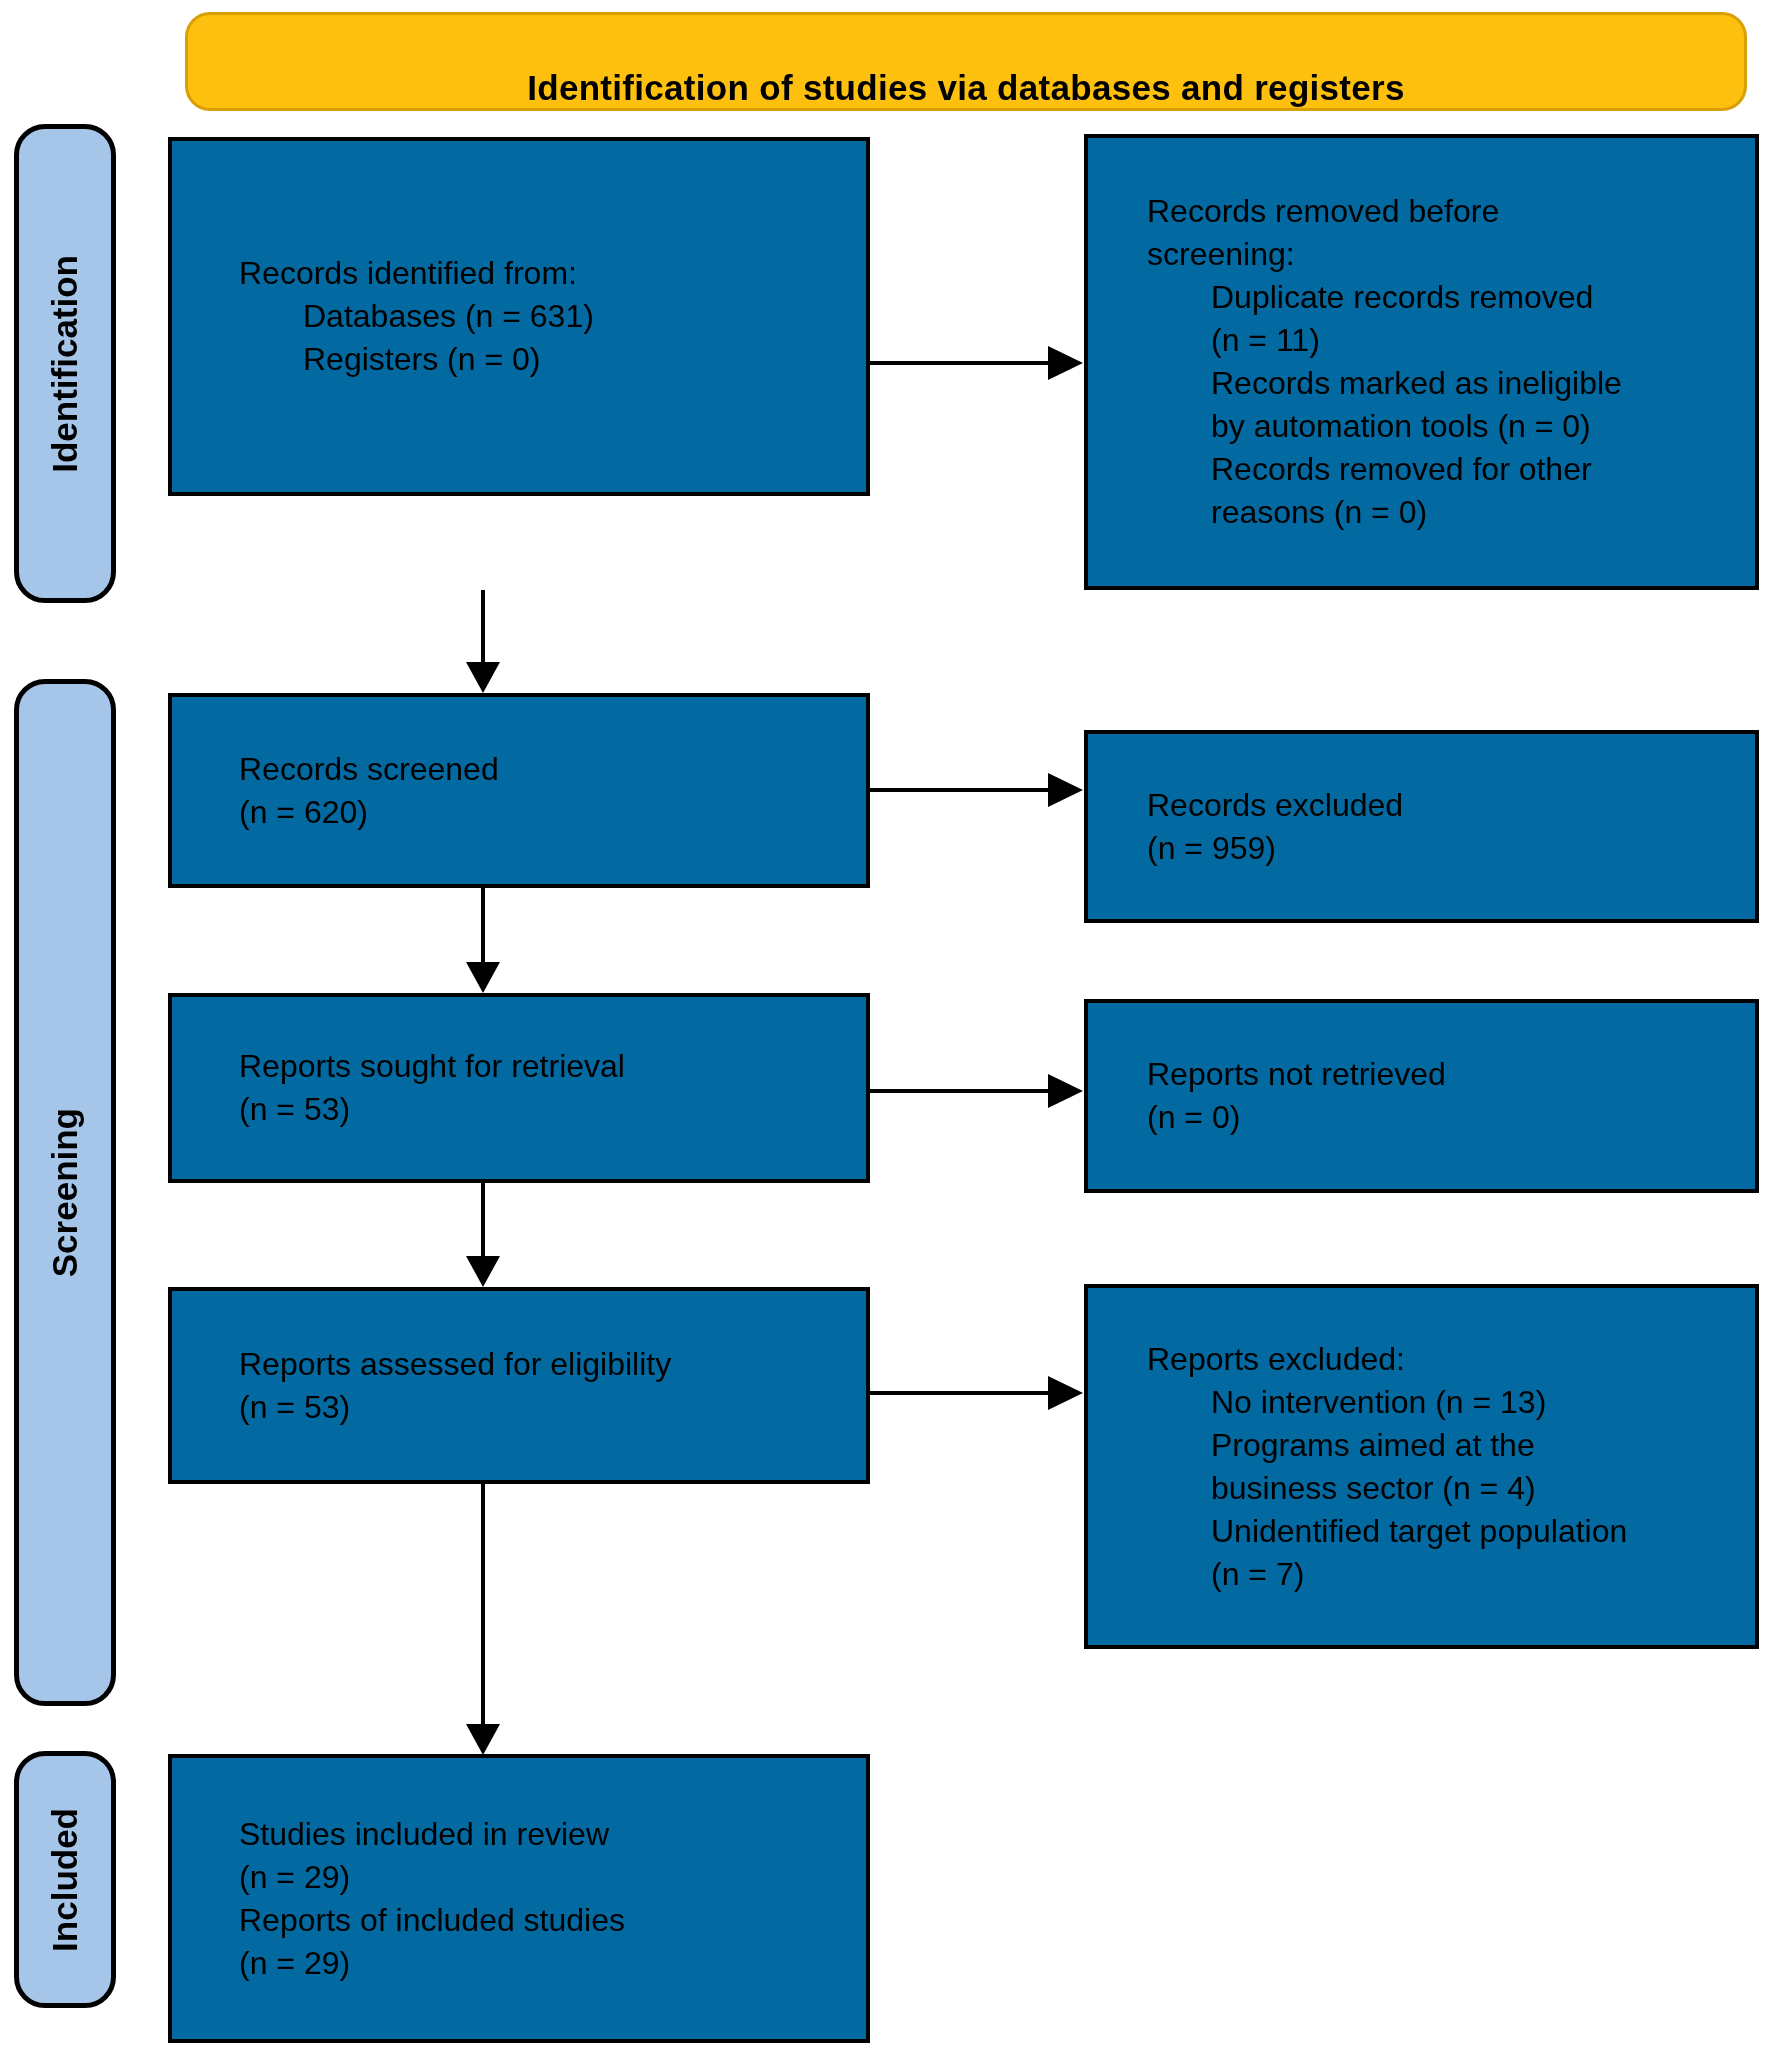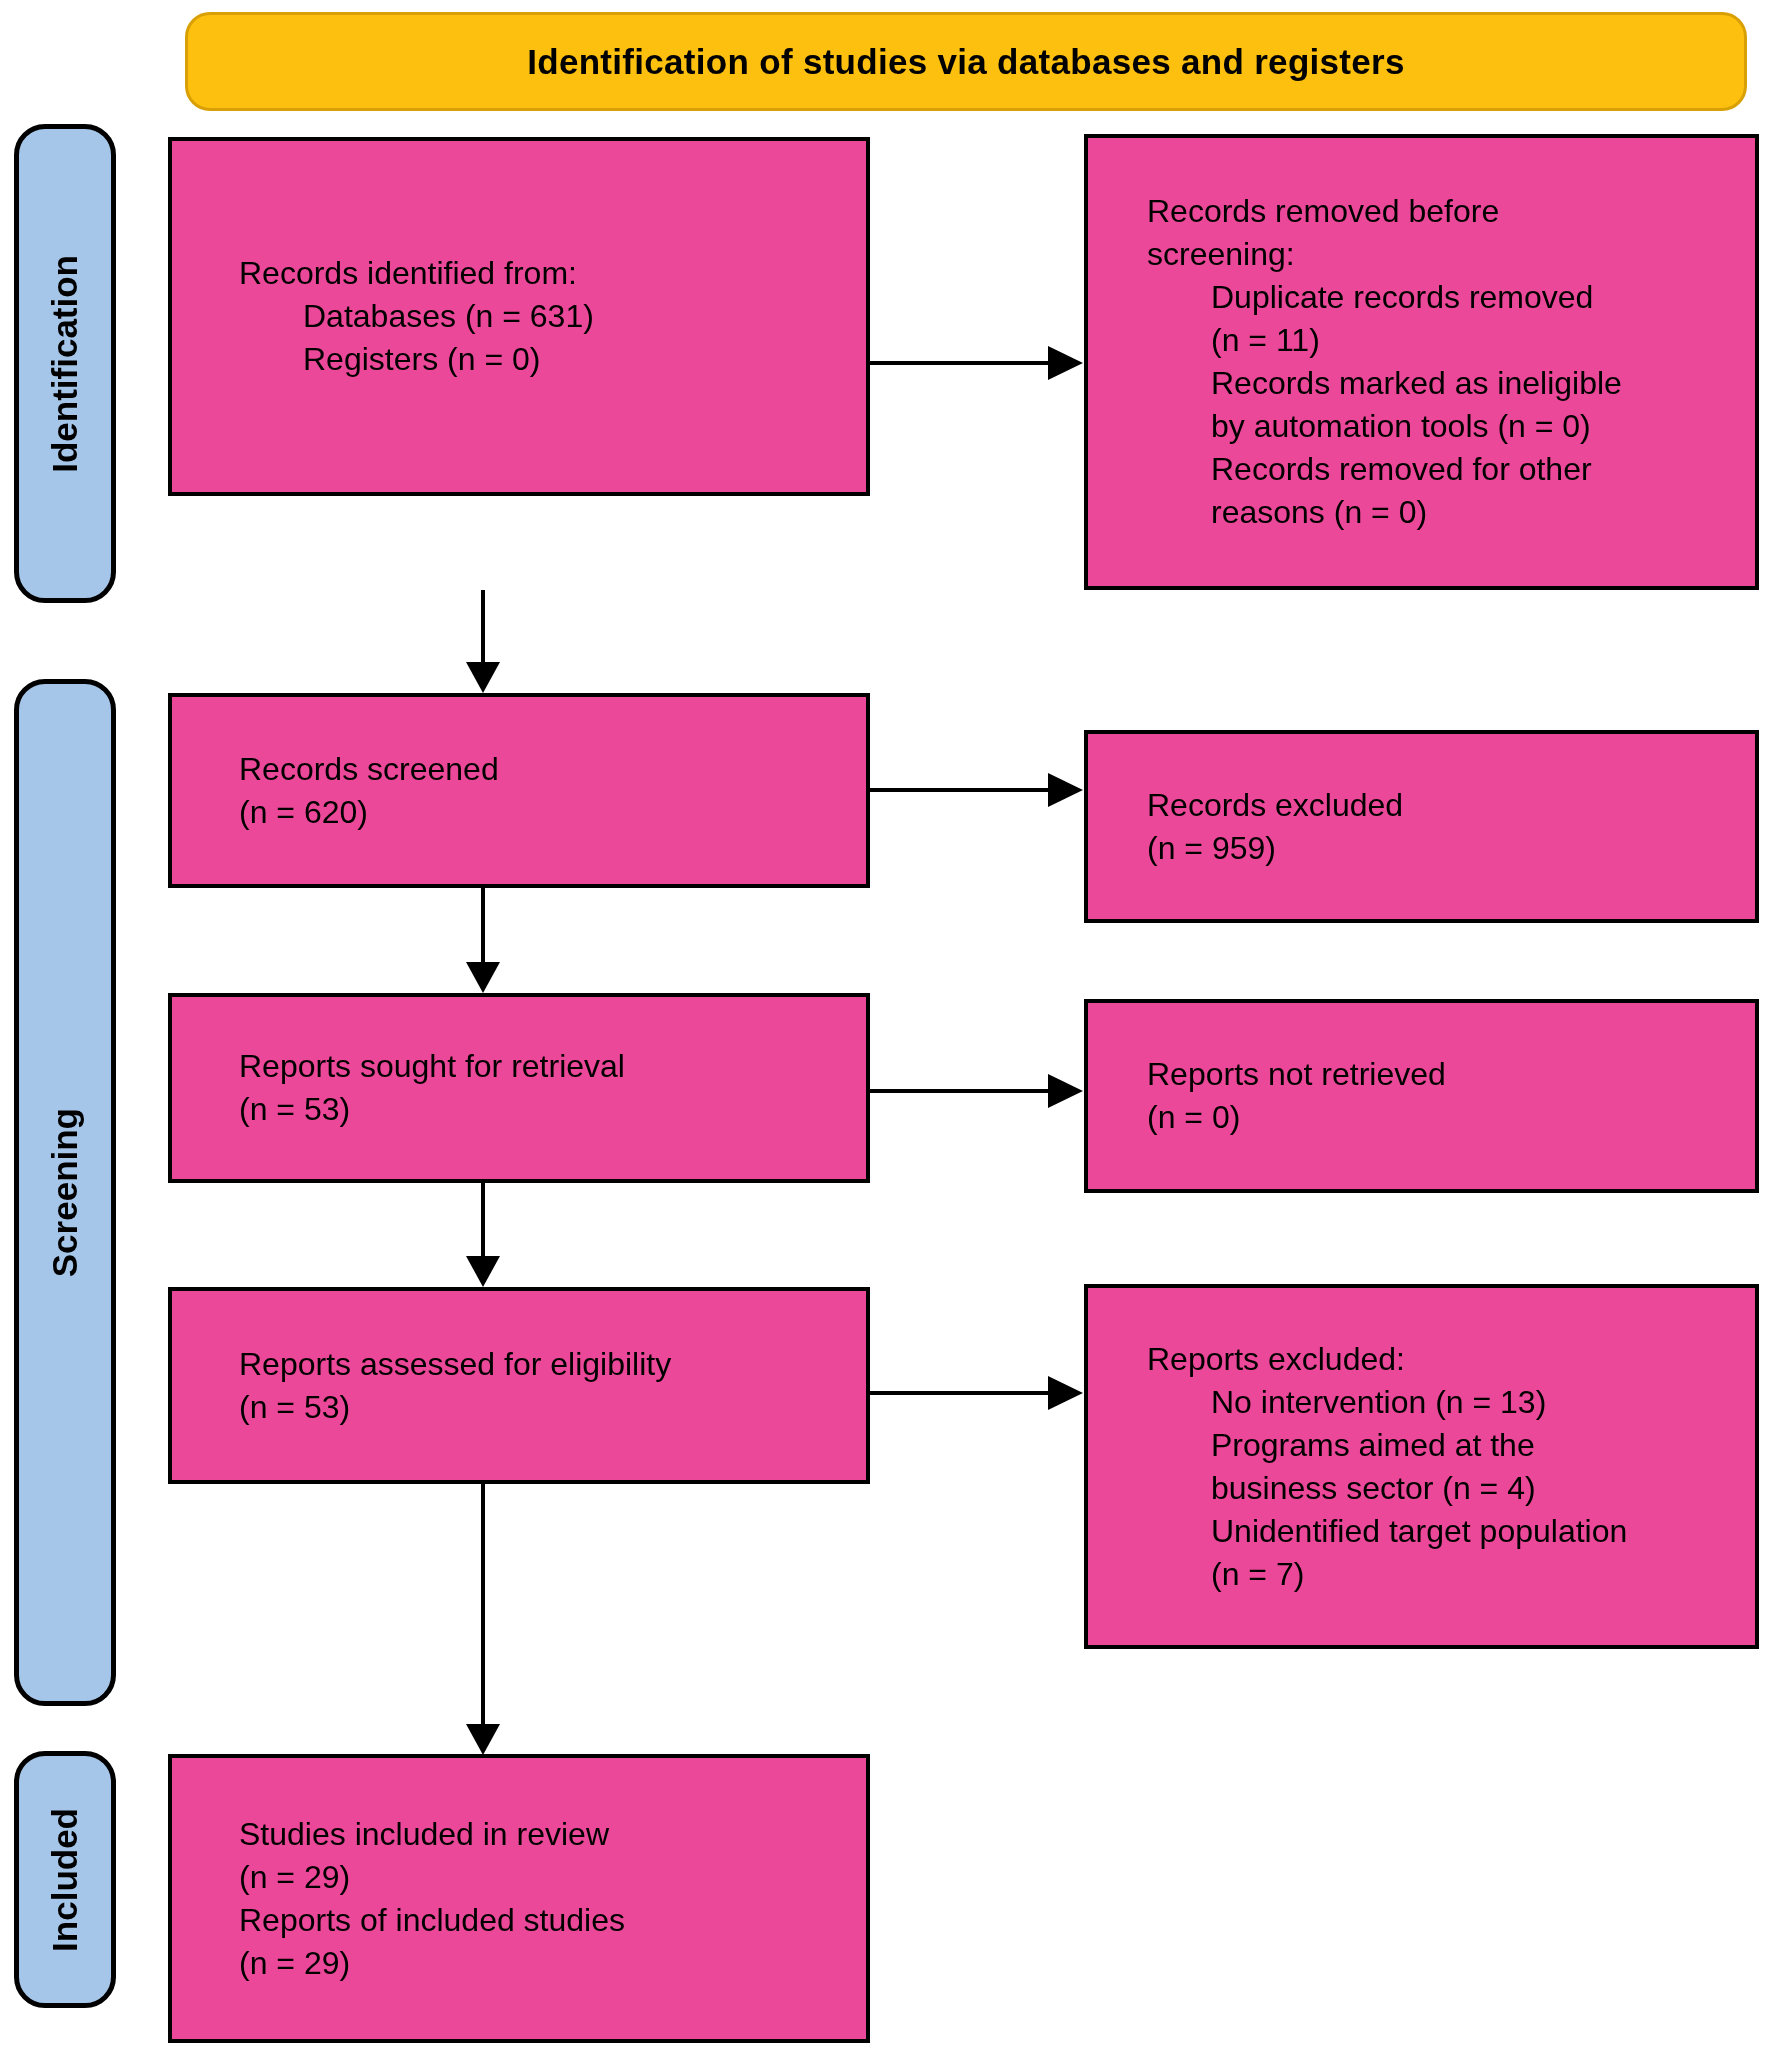--- a/index.html
+++ b/index.html
@@ -16,21 +16,21 @@
     background:#ffffff;
     font-family:"Liberation Sans", sans-serif;
     color:#000;
     overflow:hidden;
   }
   .banner{
     position:absolute;left:185px;top:12.3px;width:1562px;height:99px;
     background:var(--banner-fill);
     border:3.4px solid var(--banner-border);
     border-radius:25px;
-    display:flex;align-items:center;justify-content:center;
+    display:flex;align-items:flex-end;justify-content:center;
     box-sizing:border-box;
   }
   .banner-title{
     font-size:35px;font-weight:bold;letter-spacing:0.3px;
   }
   .stage{
     position:absolute;left:14px;width:102px;
     background:var(--stage-fill);
     border:5px solid var(--box-border);
     border-radius:31px;
@@ -41,21 +41,21 @@
   .stage-screening{top:679px;height:1027px;}
   .stage-included{top:1751px;height:257px;}
   .stage-text{
     writing-mode:vertical-rl;
     transform:rotate(180deg);
     font-size:35px;font-weight:bold;
     white-space:nowrap;
   }
   .box{
     position:absolute;
-    background:#ec4899;
+    background:#0369a1;
     border:4.5px solid var(--box-border);
     box-sizing:border-box;
     display:flex;align-items:center;
   }
   .box-l{left:168px;width:702px;}
   .box-r{left:1084px;width:675px;}
   .box-l1{top:137px;height:359px;}
   .box-l2{top:693px;height:195px;}
   .box-l3{top:993px;height:190px;}
   .box-l4{top:1287px;height:197px;}

